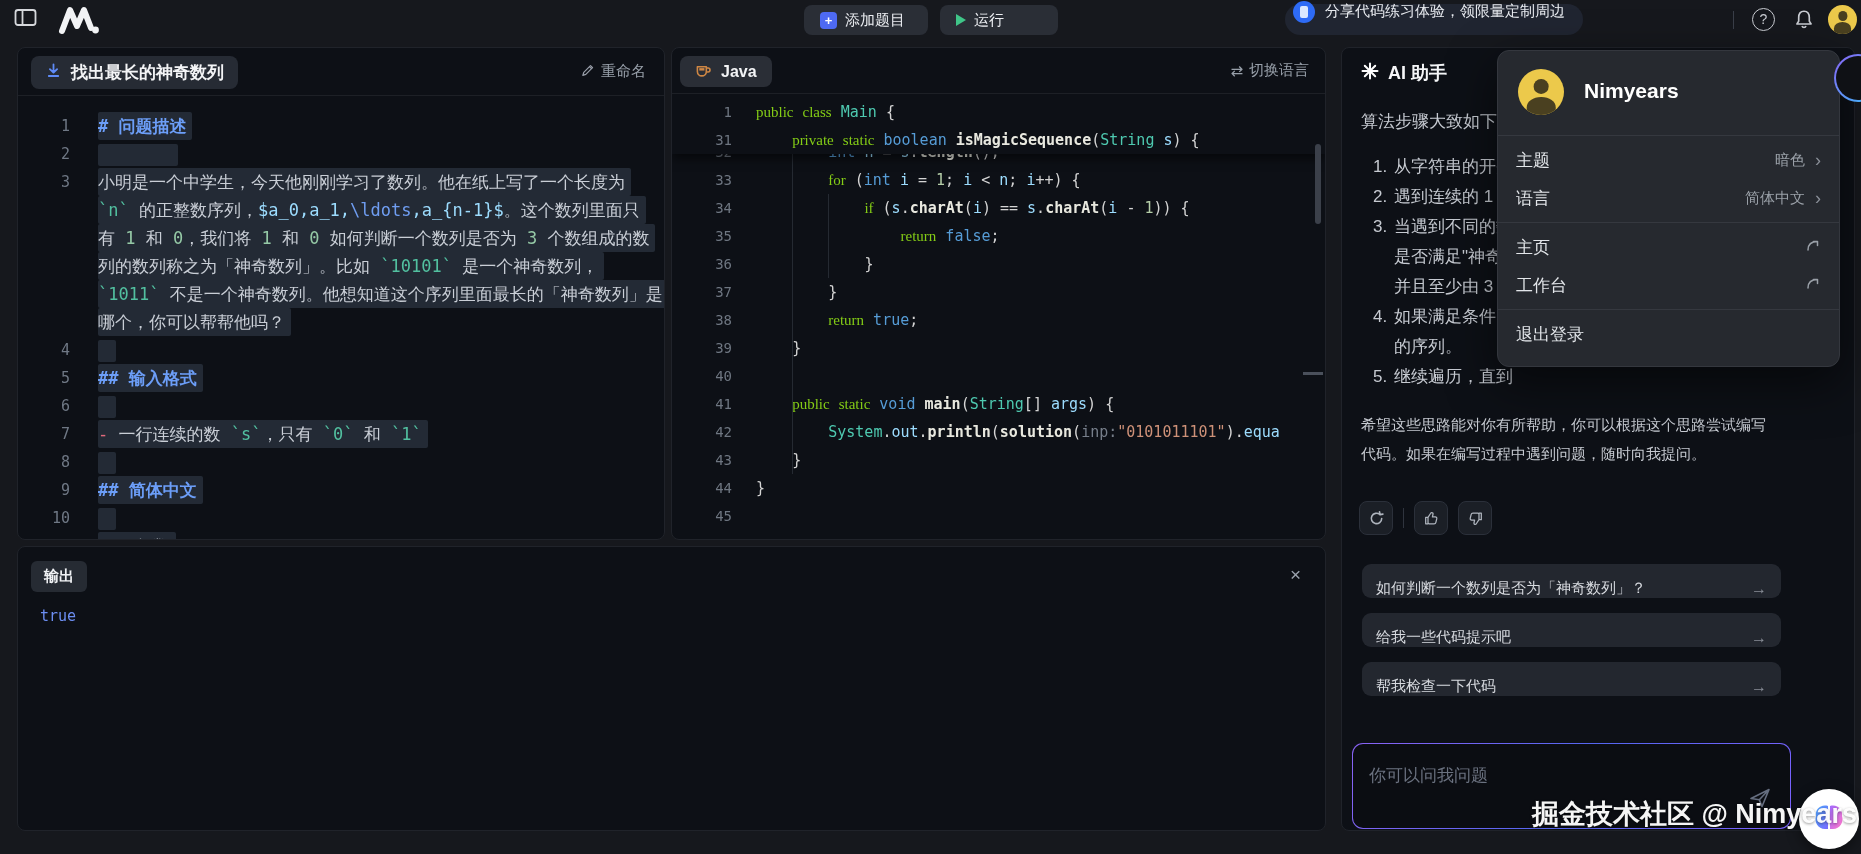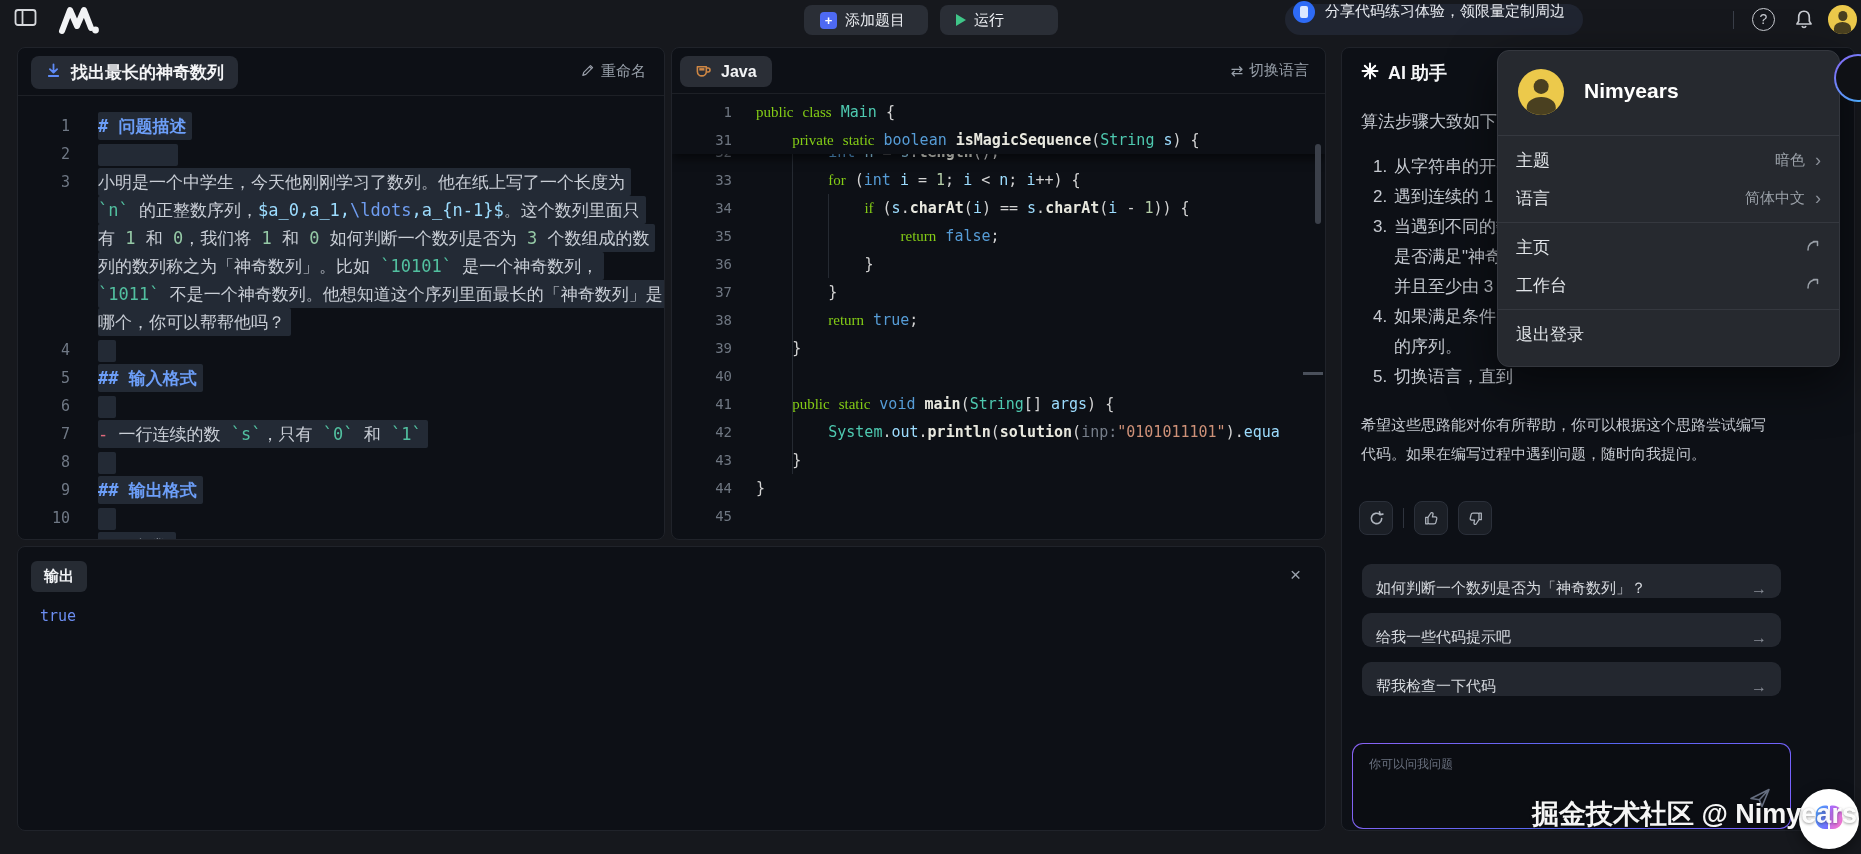--- a/index.html
+++ b/index.html
@@ -110,21 +110,21 @@
   .ai-act{width:34px;height:34px;background:#1b1f26;border:1px solid #2b303a;border-radius:8px;
           display:flex;align-items:center;justify-content:center;cursor:pointer;}
   #act-div{width:1px;height:20px;background:#2f343e;}
   .chip{position:absolute;left:20px;width:419px;height:34px;background:#23272f;border-radius:9px;
         display:flex;align-items:flex-end;padding:0 14px;font-size:15px;color:#d8dbe0;cursor:pointer;}
   .chip .arrow{margin-left:auto;color:#8a8f99;font-size:16px;}
   #ai-input{position:absolute;left:10px;top:695px;width:439px;height:86px;border-radius:11px;
             background:linear-gradient(#0b0d12,#0b0d12) padding-box,
                        linear-gradient(120deg,#8a63f5,#5566f0,#7b61ff) border-box;
             border:1px solid transparent;cursor:text;}
-  #ai-placeholder{position:absolute;left:16px;top:12px;font-size:12px;color:#6b7280;}
+  #ai-placeholder{position:absolute;left:16px;top:20px;font-size:17px;color:#6b7280;}
   #send-btn{position:absolute;right:18px;bottom:14px;cursor:pointer;opacity:.8;}
 
   
   #dropdown{position:absolute;left:1497px;top:50px;width:343px;background:#26292f;border:1px solid #34373e;
             border-radius:12px;box-shadow:0 16px 48px rgba(0,0,0,.55);z-index:50;padding-bottom:8px;}
   #dd-head{position:relative;height:84px;}
   #dd-avatar{position:absolute;left:20px;top:18px;width:46px;height:46px;}
   #dd-name{position:absolute;left:86px;top:28px;font-size:21px;font-weight:bold;color:#fff;text-align:right;}
   .dd-hr{height:1px;background:#35383f;margin:0;}
   .dd-row{height:38px;display:flex;align-items:center;padding:0 18px;font-size:17px;color:#e3e6ea;cursor:pointer;}
@@ -216,21 +216,21 @@
         <div class="mrow"><span class="mtext sel"><span class="md-code">`n`</span><span> 的正整数序列，</span><span class="md-math">$a_0,a_1,<span class="md-ldots">\ldots</span>,a_{n-1}$</span><span>。这个数列里面只</span></span></div>
         <div class="mrow"><span class="mtext sel"><span>有 </span><span class="md-num">1</span><span> 和 </span><span class="md-num">0</span><span>，我们将 </span><span class="md-num">1</span><span> 和 </span><span class="md-num">0</span><span> 如何判断一个数列是否为 </span><span class="md-num">3</span><span> 个数组成的数</span></span></div>
         <div class="mrow"><span class="mtext sel"><span>列的数列称之为「神奇数列」。比如 </span><span class="md-code">`10101`</span><span> 是一个神奇数列，</span></span></div>
         <div class="mrow"><span class="mtext sel"><span class="md-code">`1011`</span><span> 不是一个神奇数列。他想知道这个序列里面最长的「神奇数列」是</span></span></div>
         <div class="mrow"><span class="mtext sel"><span>哪个，你可以帮帮他吗？</span></span></div>
         <div class="mrow"><span class="ln">4</span><span class="mtext"><span class="sel-empty" style="width: 18px;"></span></span></div>
         <div class="mrow"><span class="ln">5</span><span class="mtext sel"><span class="md-h">## 输入格式</span></span></div>
         <div class="mrow"><span class="ln">6</span><span class="mtext"><span class="sel-empty" style="width: 18px;"></span></span></div>
         <div class="mrow"><span class="ln">7</span><span class="mtext sel"><span class="md-dash">-</span><span> 一行连续的数 </span><span class="md-code">`s`</span><span>，只有 </span><span class="md-code">`0`</span><span> 和 </span><span class="md-code">`1`</span></span></div>
         <div class="mrow"><span class="ln">8</span><span class="mtext"><span class="sel-empty" style="width: 18px;"></span></span></div>
-        <div class="mrow"><span class="ln">9</span><span class="mtext sel"><span class="md-h">## 输出格式</span></span></div>
+        <div class="mrow"><span class="ln">9</span><span class="mtext sel"><span class="md-h">## 简体中文</span></span></div>
         <div class="mrow"><span class="ln">10</span><span class="mtext"><span class="sel-empty" style="width: 18px;"></span></span></div>
         <div class="mrow"><span class="ln">11</span><span class="mtext sel"><span class="md-dash">-</span><span> 一行数</span></span></div>
       </div>
   </div>
 
   <div class="panel" id="panel-code">
     <div id="code-header">
       <div id="java-tab">
         <span>
           <svg width="17" height="16" viewBox="0 0 18 17">
@@ -297,21 +297,21 @@
 
     <div id="ai-intro">算法步骤大致如下：</div>
     <div id="ai-steps">
         <div class="ai-line"><span class="mk">1.</span><span class="tx">从字符串的开头</span></div>
         <div class="ai-line"><span class="mk">2.</span><span class="tx">遇到连续的 1 或</span></div>
         <div class="ai-line"><span class="mk">3.</span><span class="tx">当遇到不同的数</span></div>
         <div class="ai-line"><span class="tx">是否满足"神奇数</span></div>
         <div class="ai-line"><span class="tx">并且至少由 3 个</span></div>
         <div class="ai-line"><span class="mk">4.</span><span class="tx">如果满足条件，</span></div>
         <div class="ai-line"><span class="tx">的序列。</span></div>
-        <div class="ai-line"><span class="mk">5.</span><span class="tx">切换语言，直到</span></div>
+        <div class="ai-line"><span class="mk">5.</span><span class="tx">继续遍历，直到</span></div>
       </div>
     <div id="ai-closing">希望这些思路能对你有所帮助，你可以根据这个思路尝试编写代码。如果在编写过程中遇到问题，随时向我提问。</div>
 
     <div id="ai-actions">
       <div class="ai-act">
         <svg width="17" height="17" viewBox="0 0 18 18">
             <path d="M14.5 9 a5.5 5.5 0 1 1 -2 -4.3" fill="none" stroke="#aeb4bd" stroke-width="1.7" stroke-linecap="round"></path>
             <path d="M12.2 1.8 l0.5 3.1 3.1 -0.5" fill="none" stroke="#aeb4bd" stroke-width="1.7" stroke-linecap="round" stroke-linejoin="round"></path>
           </svg>
       </div>

